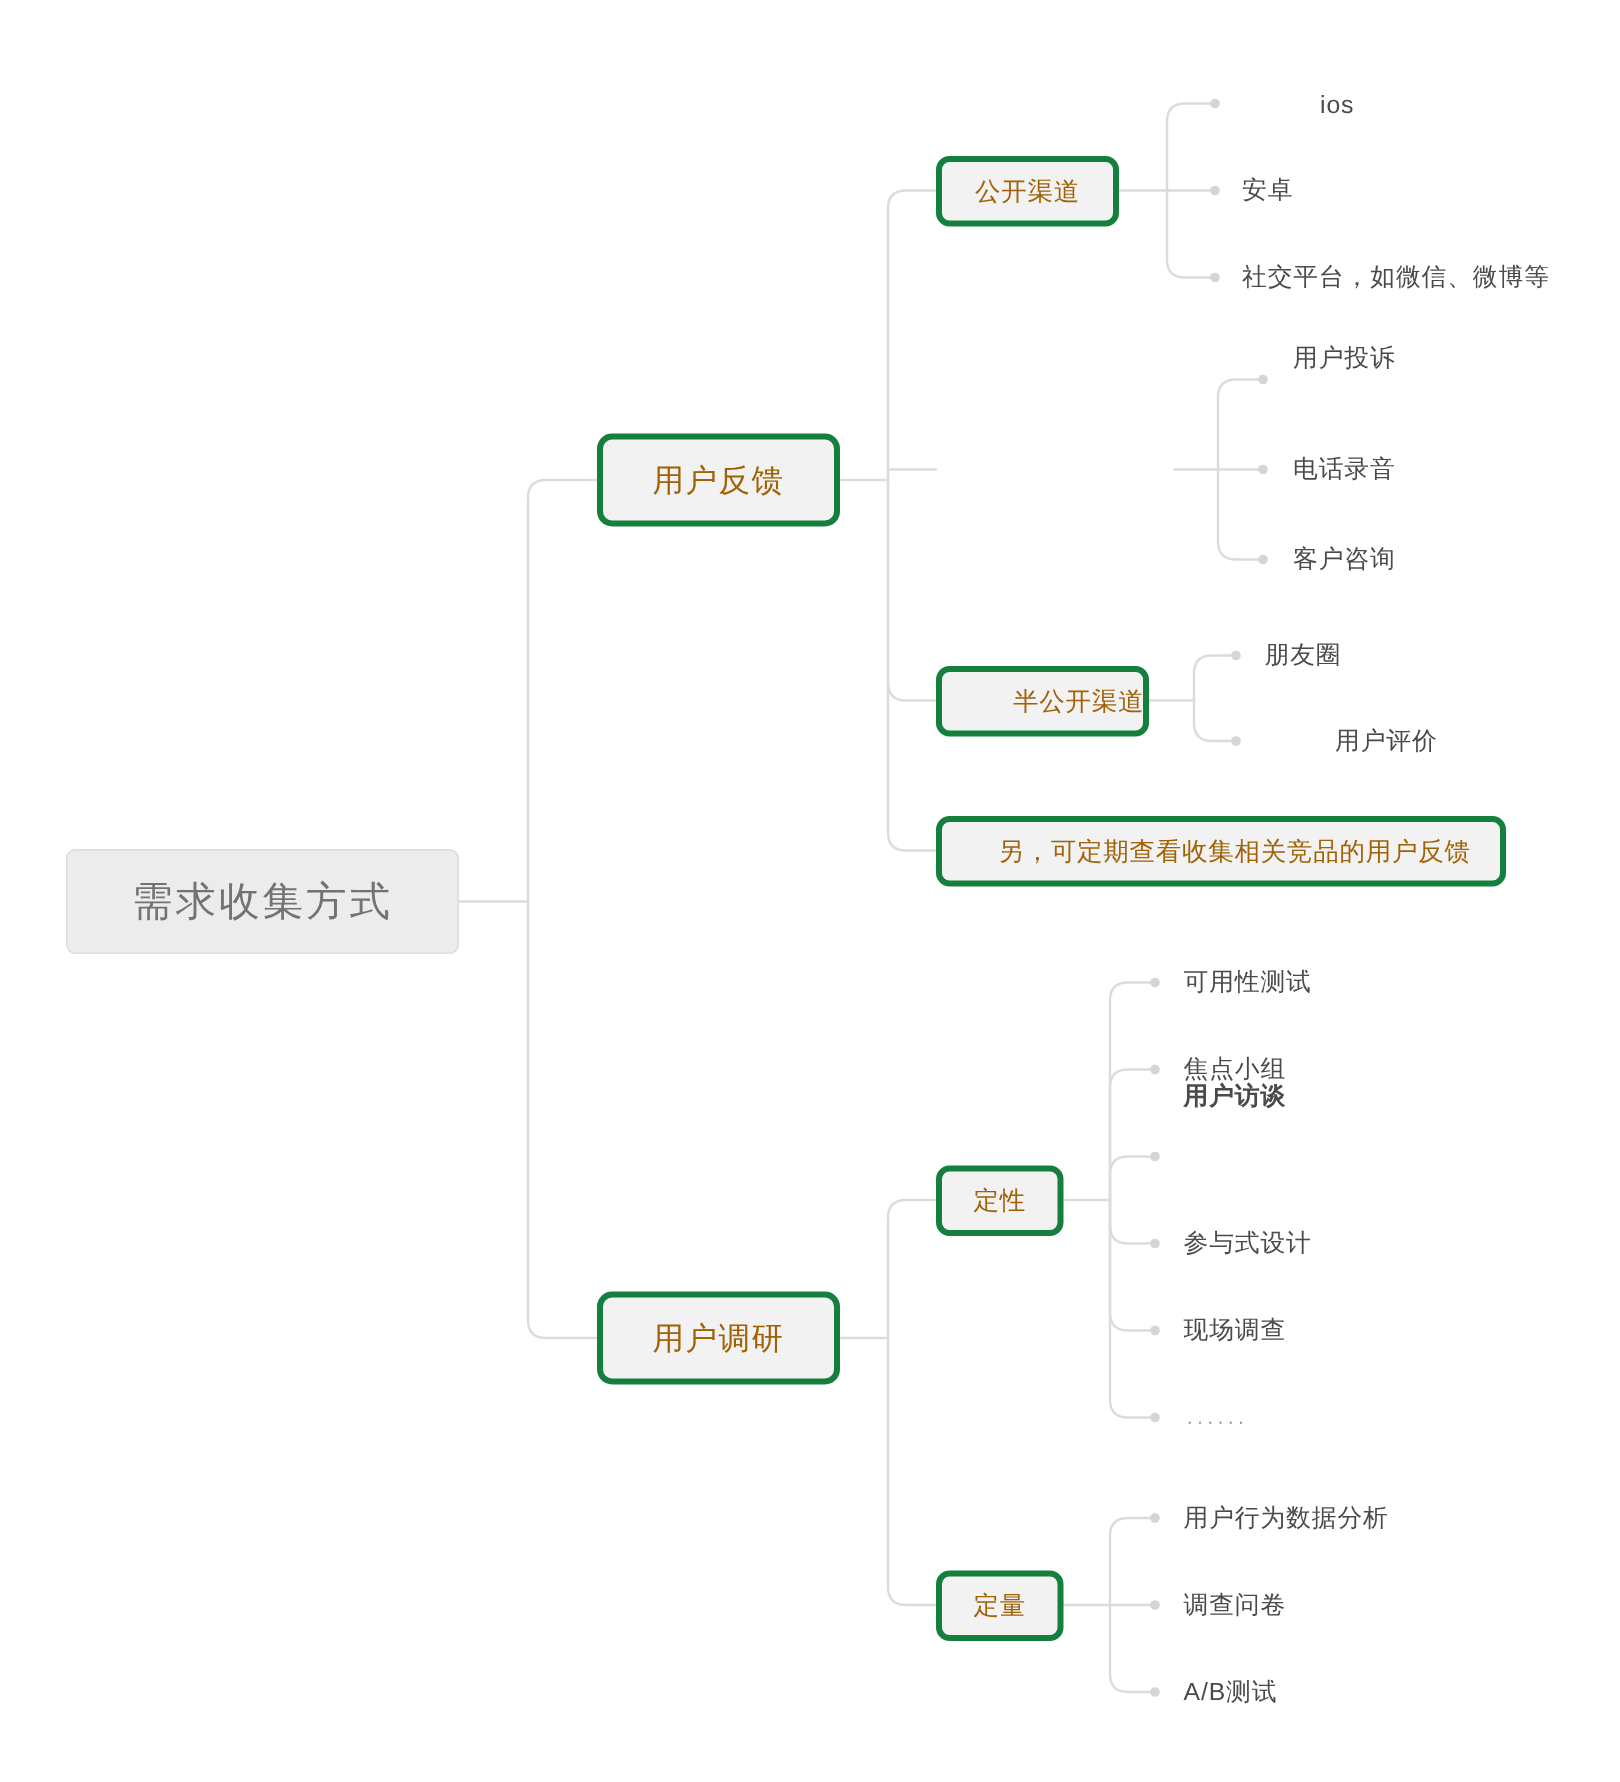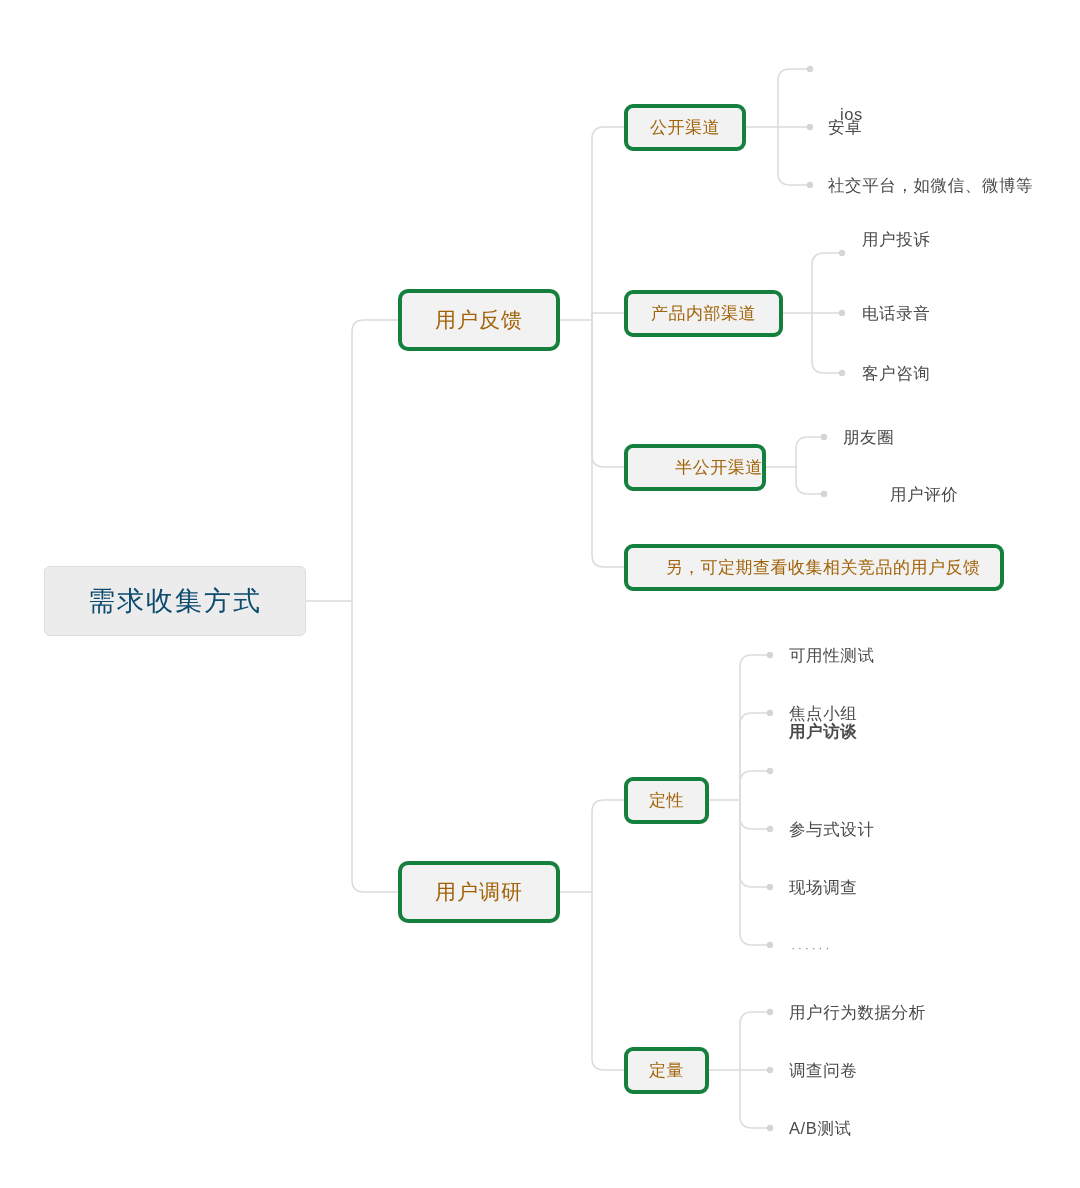--- a/index.html
+++ b/index.html
@@ -36,21 +36,21 @@
     border-radius: 8px;
     color: #a16207;
     white-space: nowrap;
   }
   .node.root {
     border-radius: 6px;
     background: #ececec;
     border: 1px solid #dcdcdc;
     font-size: 27px;
     letter-spacing: 2px;
-    color: #0c4a6e;
+    color: #737373;
   }
   .node.level2 {
     font-size: 21px;
     letter-spacing: 1px;
     border-radius: 10px;
   }
   .node.level3 {
     font-size: 17px;
     letter-spacing: 0.5px;
     border-radius: 9px;
@@ -154,41 +154,38 @@
   </div>
 
   <div class="node level2" style="left:398px; top:861px; width:162px; height:62px;">
     <span>用户调研</span>
   </div>
 
   <div class="node level3" style="left:624px; top:104px; width:122px; height:47px;">
     <span>公开渠道</span>
   </div>
 
-  <div class="node level3" style="left:624px; top:290px; width:159px; height:47px;">
-    <span>产品内部渠道</span>
-  </div>
 
   <div class="node level3" style="left:624px; top:444px; width:142px; height:47px;padding-left:48px;">
     <span>半公开渠道</span>
   </div>
 
   <div class="node note" style="left:624px; top:544px; width:380px; height:47px;">
     <span>另，可定期查看收集相关竞品的用户反馈</span>
   </div>
 
   <div class="node level3" style="left:624px; top:777px; width:85px; height:47px;">
     <span>定性</span>
   </div>
 
   <div class="node level3" style="left:624px; top:1047px; width:85px; height:47px;">
     <span>定量</span>
   </div>
 
-  <div class="leaf" style="left:840px; top:62px;margin-top:44px;">
+  <div class="leaf" style="left:880px; top:62px;">
     <span>ios</span>
   </div>
   <div class="leaf" style="left:828px; top:119px;">
     <span>安卓</span>
   </div>
   <div class="leaf" style="left:828px; top:177px;">
     <span>社交平台，如微信、微博等</span>
   </div>
 
   <div class="leaf" style="left:862px; top:231px;">

